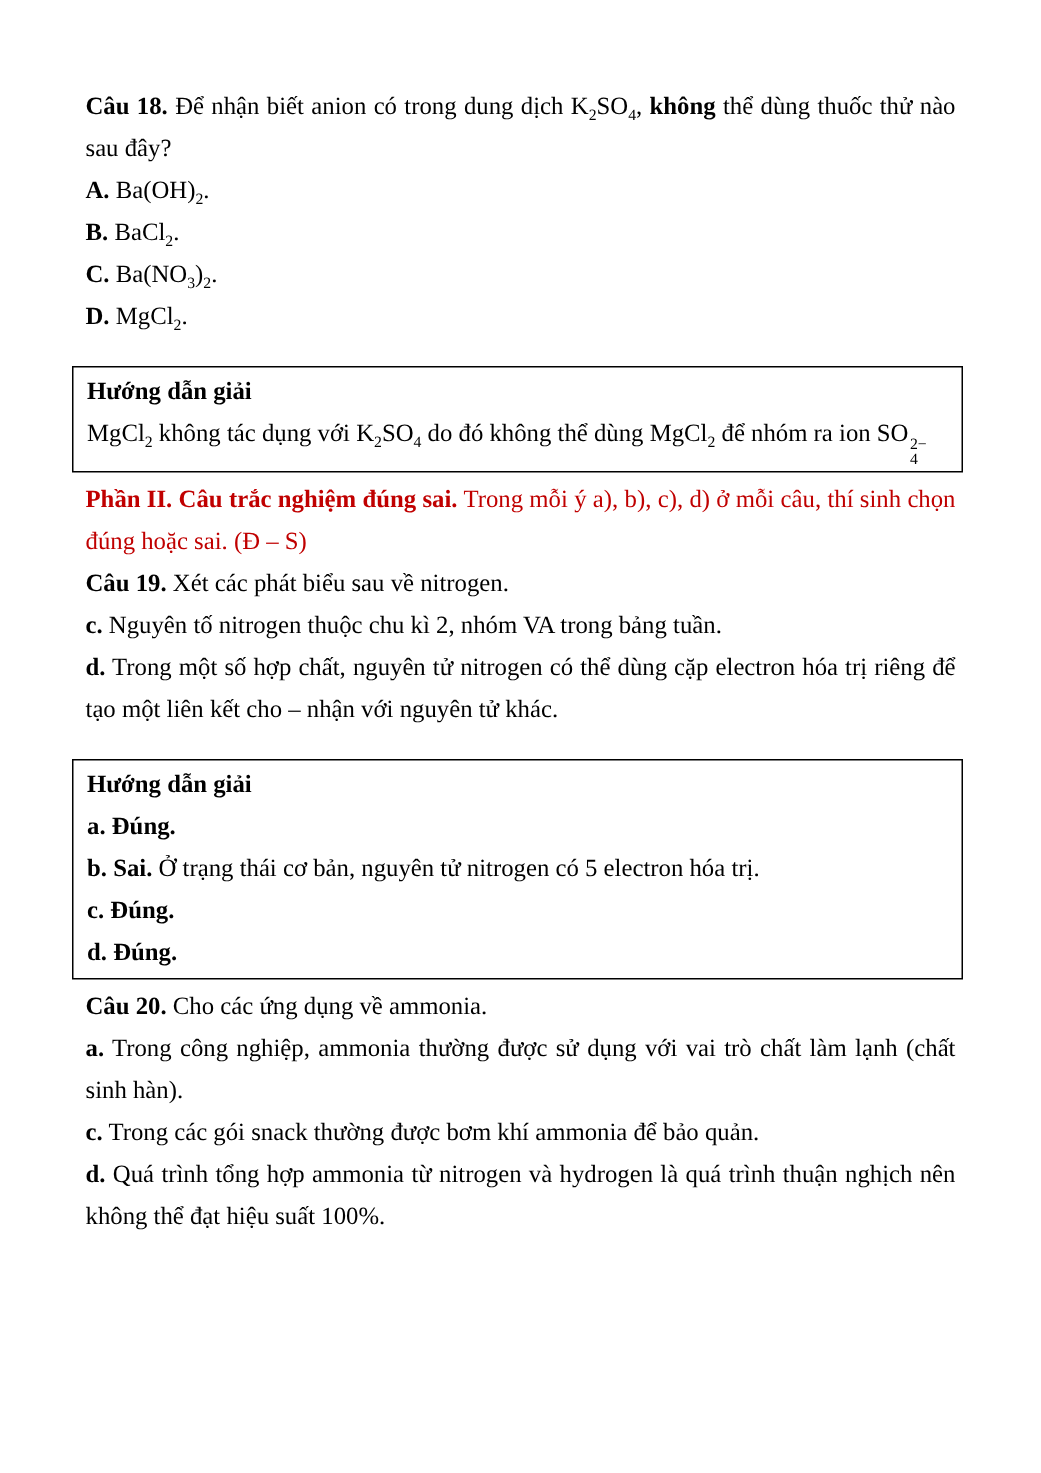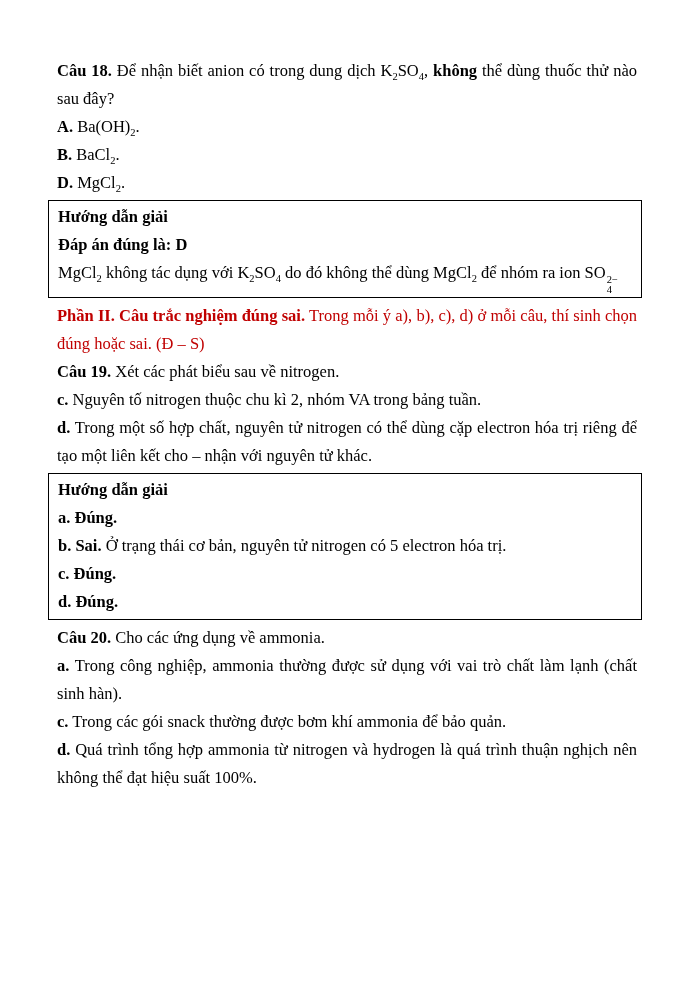--- a/index.html
+++ b/index.html
@@ -33,38 +33,38 @@
     display: inline-flex;
     flex-direction: column;
     align-items: flex-start;
     font-size: 10.5px;
     line-height: 9.5px;
     vertical-align: -5px;
     padding-left: 1px;
   }
   .solution-box {
     border: 1.5px solid #000000;
-    margin: 3px -5px 4px -9px;
+    margin: 19px -5px 4px -9px;
     padding: 2px 9px 3px 9px;
   }
 </style>
 </head>
 <body>
 
 <div class="page">
   <div class="content">
 
     <p class="para"><span class="b">Câu 18.</span><span> Để nhận biết anion có trong dung dịch K</span><sub>2</sub><span>SO</span><sub>4</sub><span>, </span><span class="b">không</span><span> thể dùng thuốc thử nào sau đây?</span></p>
     <p class="para"><span class="b">A.</span><span> Ba(OH)</span><sub>2</sub><span>.</span></p>
     <p class="para"><span class="b">B.</span><span> BaCl</span><sub>2</sub><span>.</span></p>
+    <p class="para"><span class="b">C.</span><span> Ba(NO</span><sub>3</sub><span>)</span><sub>2</sub><span>.</span></p>
     <p class="para"><span class="b">D.</span><span> MgCl</span><sub>2</sub><span>.</span></p>
 
     <div class="solution-box">
       <p class="para"><span class="b">Hướng dẫn giải</span></p>
-      <p class="para"><span class="b">Đáp án đúng là: D</span></p>
       <p class="para"><span>MgCl</span><sub>2</sub><span> không tác dụng với K</span><sub>2</sub><span>SO</span><sub>4</sub><span> do đó không thể dùng MgCl</span><sub>2</sub><span> để nhóm ra ion SO</span><span class="stack">
             <span>2−</span>
             <span>4</span>
           </span></p>
     </div>
 
     <p class="para"><span class="b red">Phần II. Câu trắc nghiệm đúng sai.</span><span class="red"> Trong mỗi ý a), b), c), d) ở mỗi câu, thí sinh chọn đúng hoặc sai. (Đ – S)</span></p>
 
     <p class="para"><span class="b">Câu 19.</span><span> Xét các phát biểu sau về nitrogen.</span></p>
     <p class="para"><span class="b">c.</span><span> Nguyên tố nitrogen thuộc chu kì 2, nhóm VA trong bảng tuần.</span></p>

